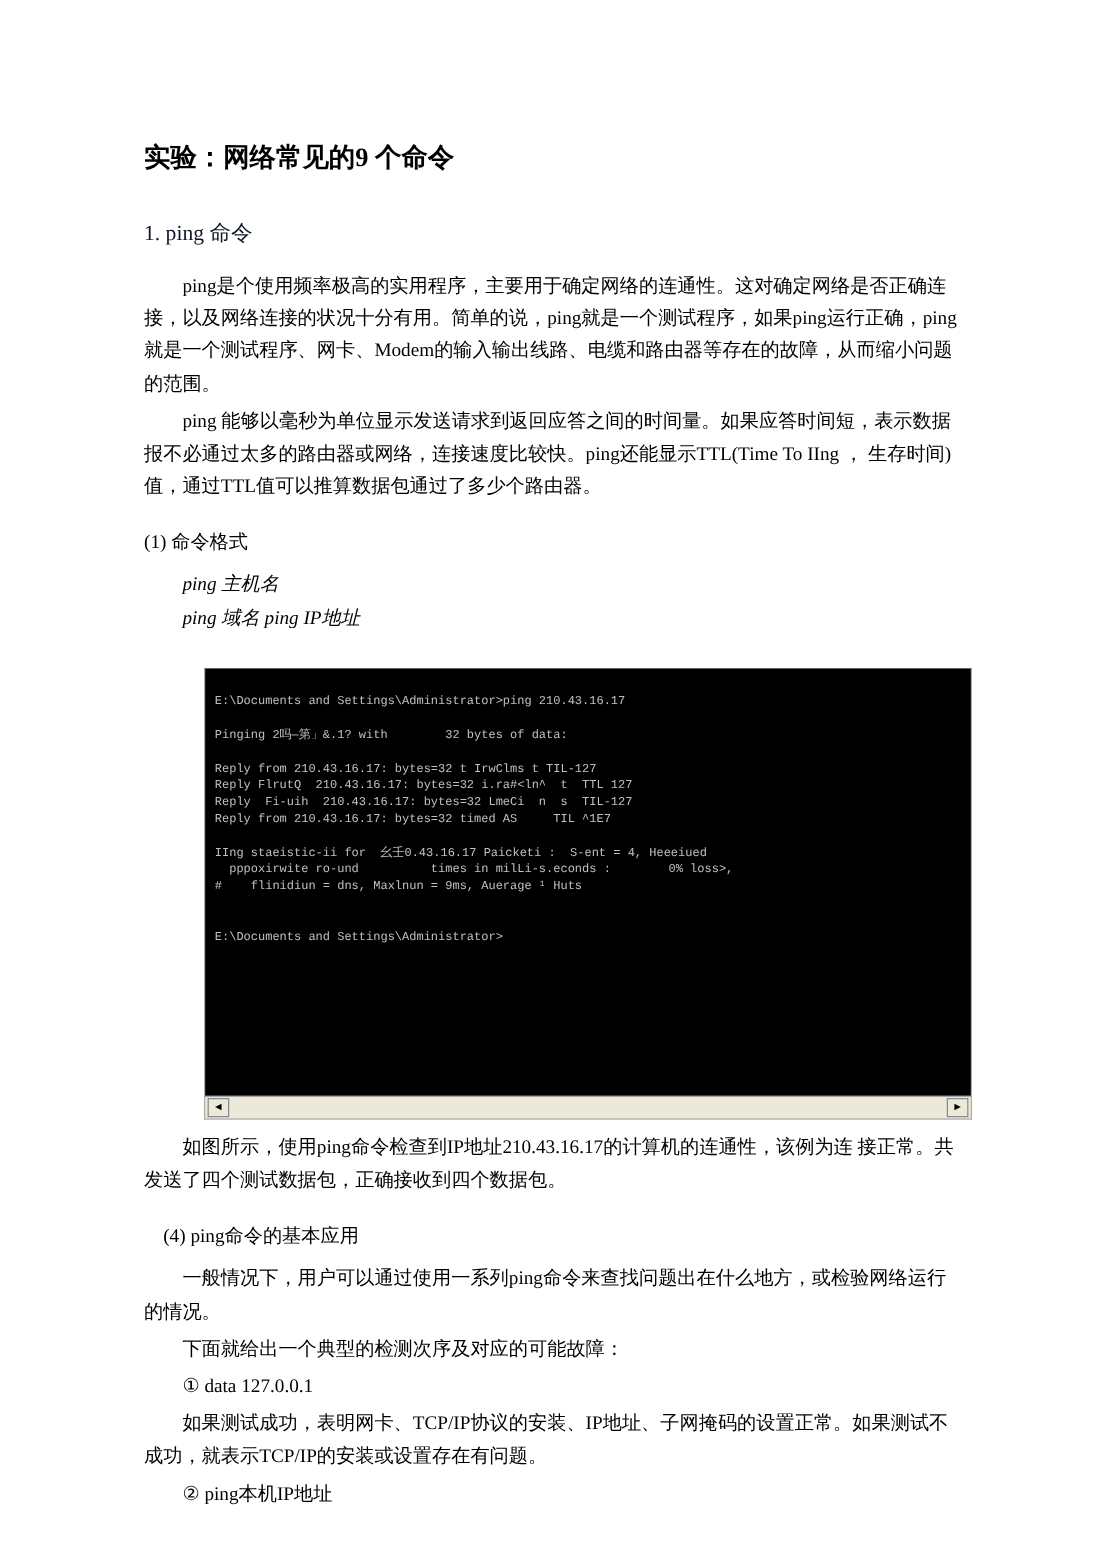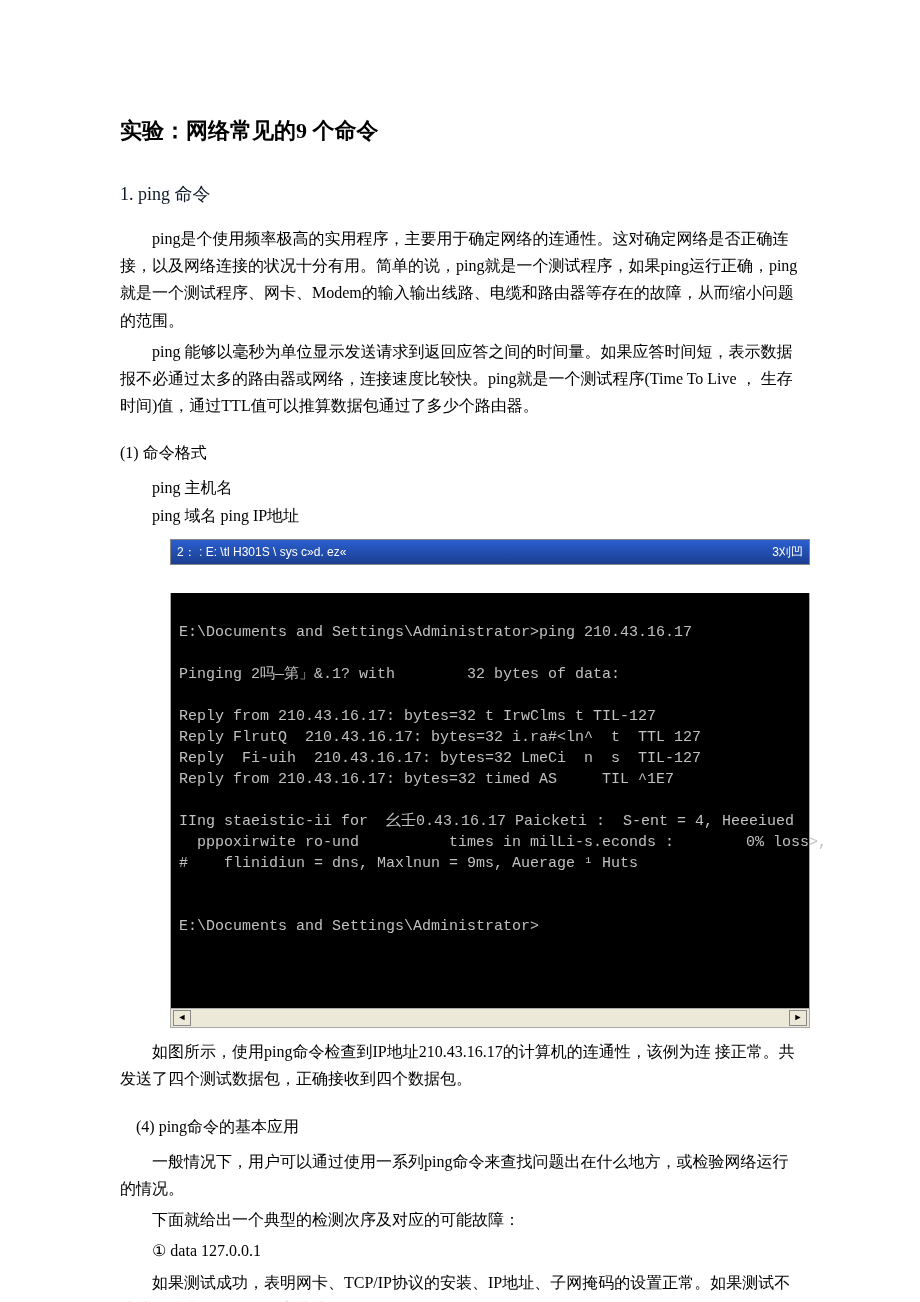--- a/index.html
+++ b/index.html
@@ -29,20 +29,21 @@
       font-weight: normal;
       margin: 20px 0 8px 0;
     }
     p {
       margin: 4px 0;
       text-indent: 2em;
     }
     .no-indent {
       text-indent: 0;
       margin-left: 2em;
+      font-style: italic;
     }
     .bold {
       font-weight: normal;
     }
     .terminal-wrap {
       margin: 10px 0 10px 50px;
       width: 640px;
     }
     .terminal-titlebar {
       background: linear-gradient(to bottom, #2b5fd0, #1a3e90);
@@ -52,21 +53,21 @@
       display: flex;
       justify-content: space-between;
       align-items: center;
       font-family: "Tahoma", sans-serif;
       border: 1px solid #888;
     }
     .terminal-body {
       background: #000;
       color: #c0c0c0;
       font-family: "Courier New", monospace;
-      font-size: 15px;
+      font-size: 10px;
       padding: 8px;
       min-height: 340px;
       border: 1px solid #aaa;
       border-top: none;
       white-space: pre;
       line-height: 1.4;
       margin-top: 28px;
     }
     .terminal-scroll {
       background: #ece9d8;
@@ -93,31 +94,27 @@
 <body>
 
 <h1>实验：网络常见的9 个命令</h1>
 
 <h2>1. ping 命令</h2>
 
 <p>
   <span class="bold">ping是个使用频率极高的实用程序，主要用于确定网络的连通性。</span><span>这对确定网络是否正确连接，以及网络连接的状况十分有用。简单的说，ping就是一个测试程序，如果ping运行正确，ping就是一个测试程序、网卡、Modem的输入输出线路、电缆和路由器等存在的故障，从而缩小问题的范围。</span>
 </p>
 
-<p>ping 能够以毫秒为单位显示发送请求到返回应答之间的时间量。如果应答时间短，表示数据报不必通过太多的路由器或网络，连接速度比较快。ping就是一个测试程序(Time To Live ，  生存时间)值，通过TTL值可以推算数据包通过了多少个路由器。</p>
+<p>ping 能够以毫秒为单位显示发送请求到返回应答之间的时间量。如果应答时间短，表示数据报不必通过太多的路由器或网络，连接速度比较快。ping还能显示TTL(Time To IIng ，  生存时间)值，通过TTL值可以推算数据包通过了多少个路由器。</p>
 
 <h3>(1)  命令格式</h3>
 <div class="no-indent">ping    主机名</div>
 <div class="no-indent">ping 域名 ping IP地址</div>
 
 <div class="terminal-wrap">
-  <div class="terminal-titlebar">
-    <span>2： :   E: \tl H301S \ sys          c»d. ez«</span>
-    <span>3刈凹</span>
-  </div>
   <div class="terminal-body" id="term-body">
 E:\Documents and Settings\Administrator&gt;ping 210.43.16.17
 
 Pinging 2吗—第」&amp;.1? with        32 bytes of data:
 
 Reply from 210.43.16.17: bytes=32 t IrwClms t TIL-127
 Reply FlrutQ  210.43.16.17: bytes=32 i.ra#&lt;ln^  t  TTL 127
 Reply  Fi-uih  210.43.16.17: bytes=32 LmeCi  n  s  TIL-127
 Reply from 210.43.16.17: bytes=32 timed AS     TIL ^1E7
 

